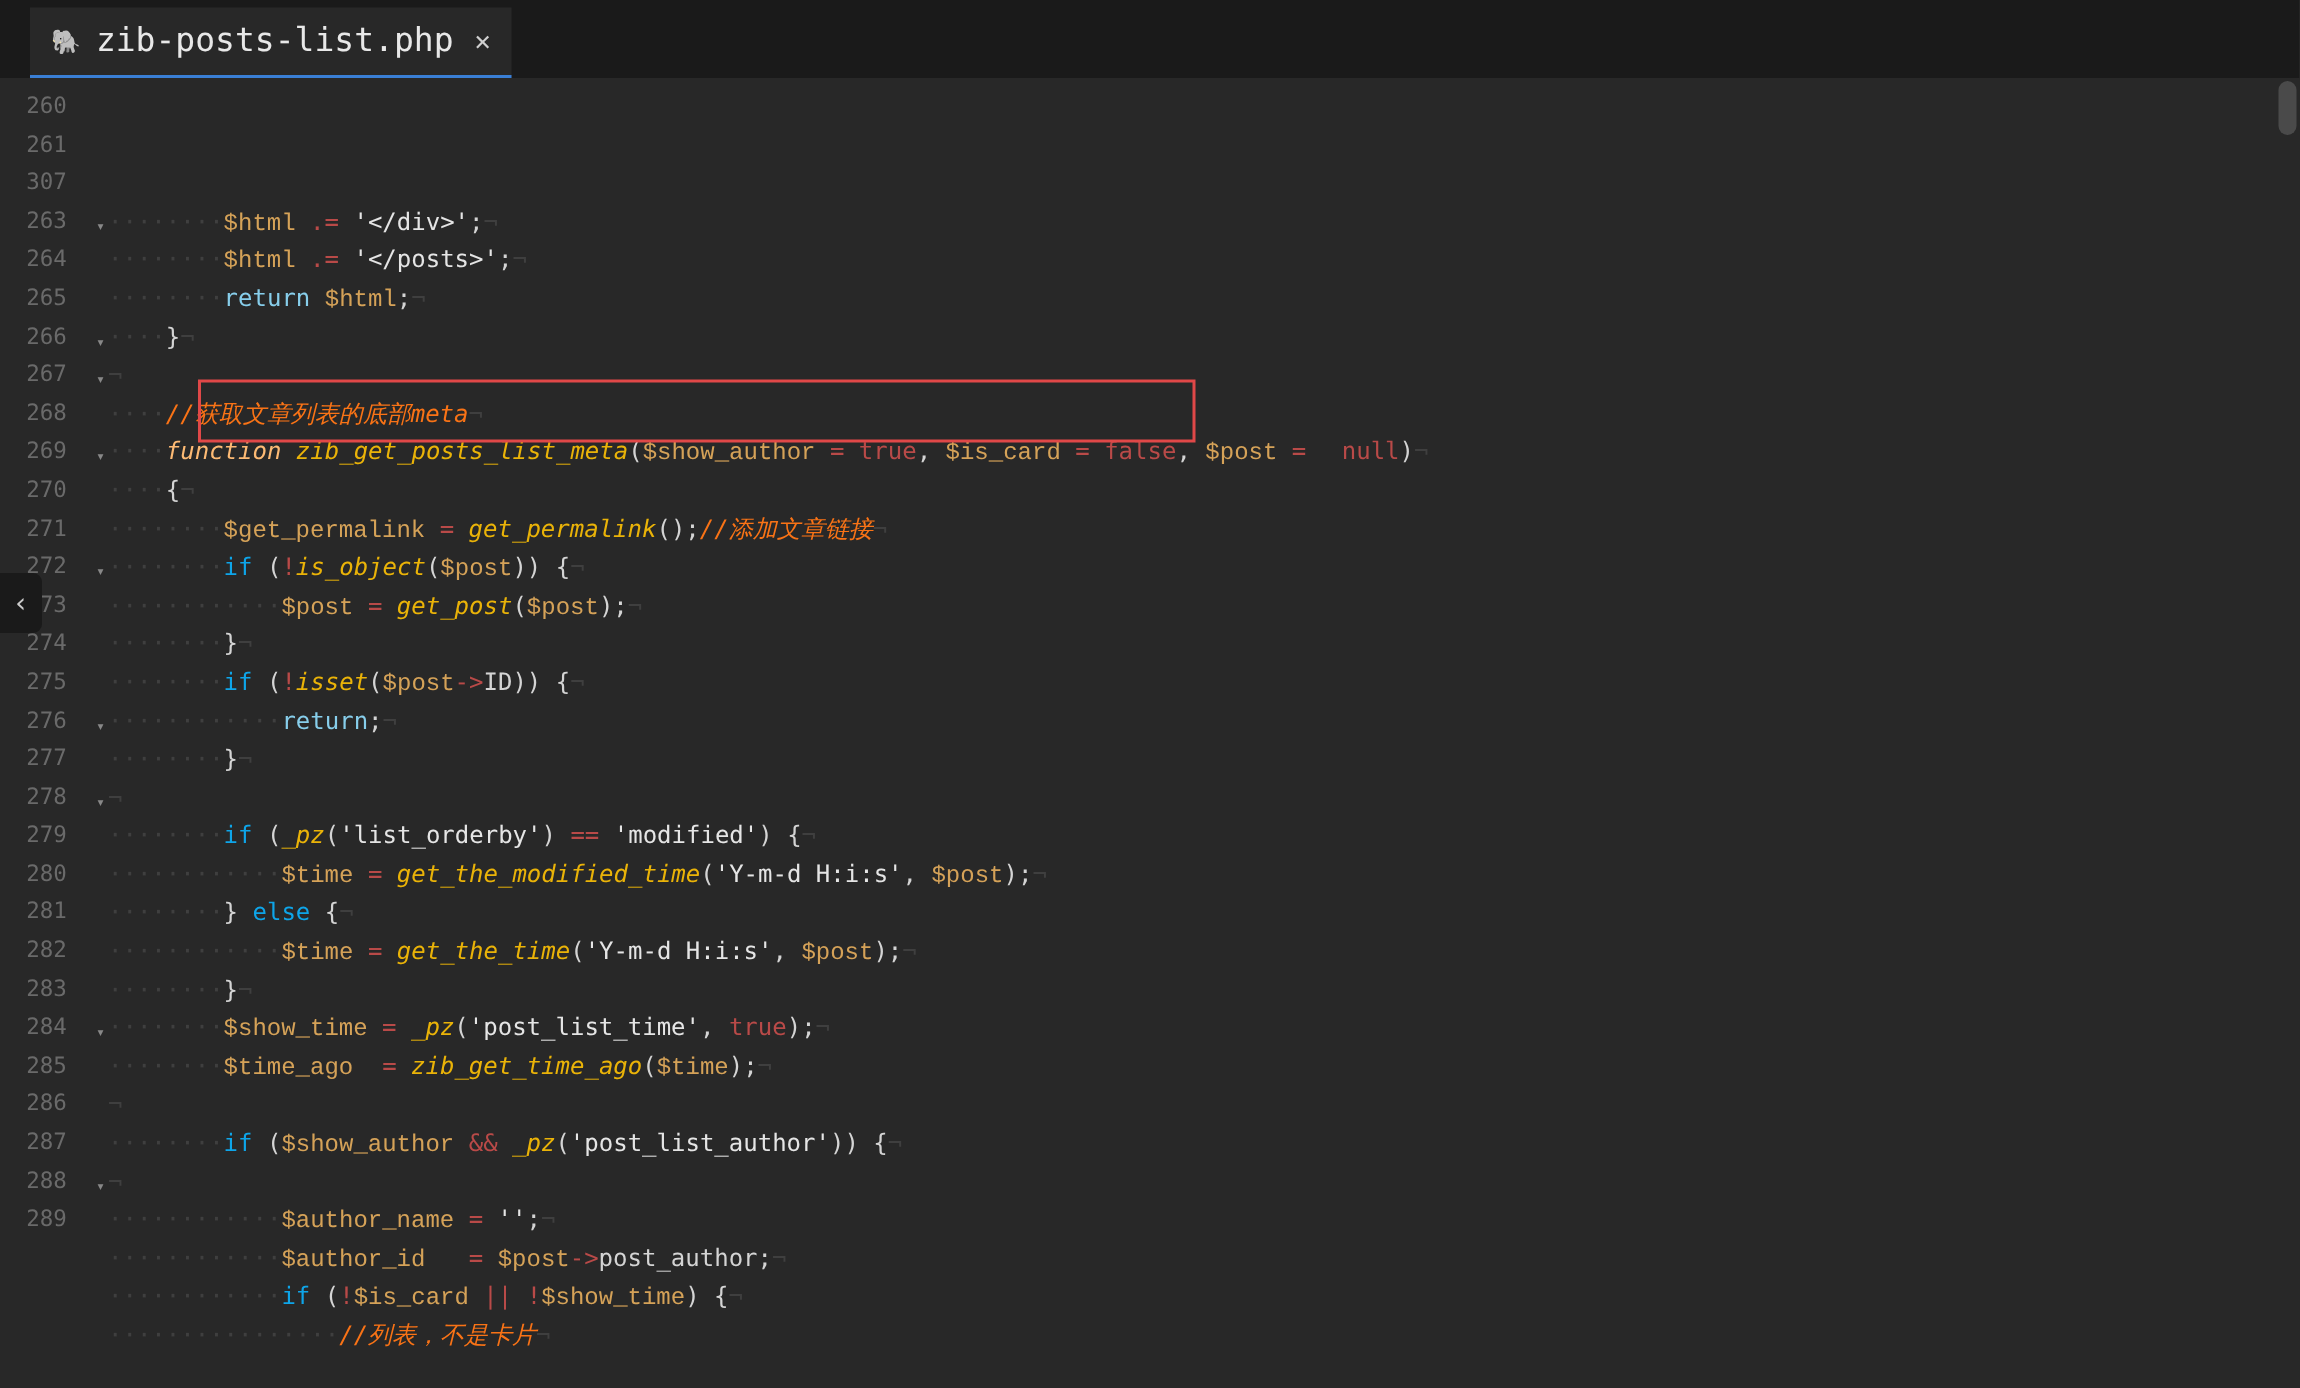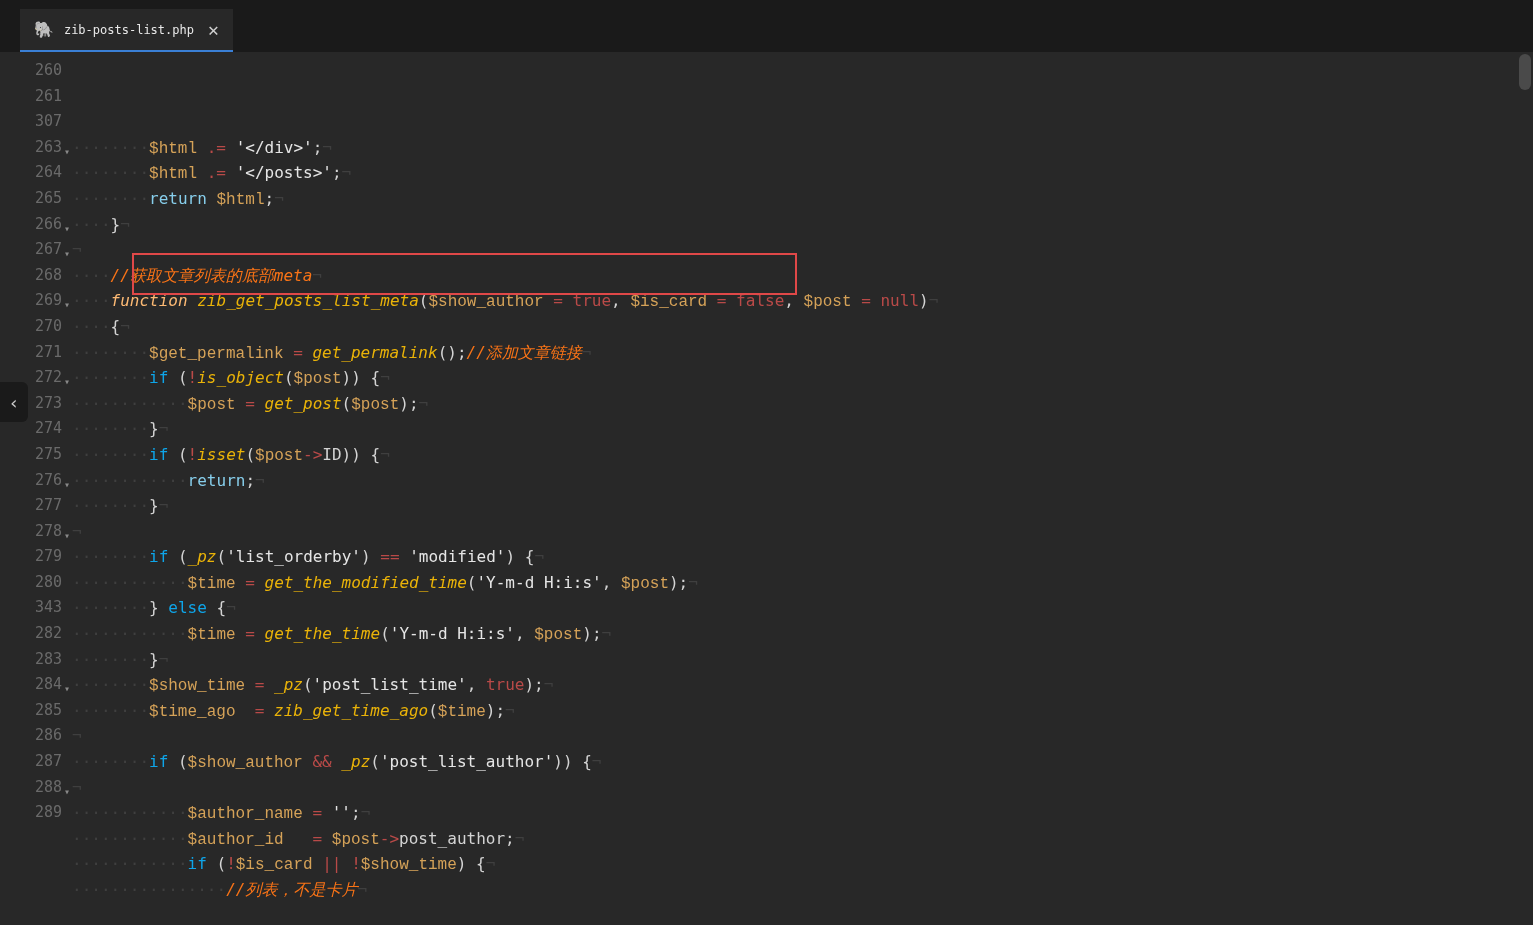--- a/index.html
+++ b/index.html
@@ -27,21 +27,21 @@
   border-bottom: 2px solid #3a7fd5;
   gap: 10px;
   cursor: pointer;
 }
 .tab .php-icon {
   color: #6b7aa8;
   font-size: 16px;
 }
 .tab .filename {
   color: #e8e8e8;
-  font-size: 12px;
+  font-size: 22px;
   font-weight: 500;
 }
 .tab .close-icon {
   color: #d0d0d0;
   font-size: 18px;
   font-weight: bold;
   margin-left: 4px;
 }
 .editor {
   display: flex;
@@ -67,21 +67,21 @@
 .gutter {
   width: 72px;
   padding-top: 6px;
   text-align: right;
   color: #6a6a6a;
   font-size: 15px;
   line-height: 25.6px;
   padding-right: 10px;
   user-select: none;
 }
-.gutter .ln { height: 25.6px; position: relative; }
+.gutter .ln { height: 25.6px; position: relative; text-align: center; }
 .gutter .fold {
   position: absolute;
   right: -8px;
   top: 4px;
   color: #888;
   font-size: 10px;
 }
 .code {
   flex: 1;
   padding-top: 6px;
@@ -93,21 +93,21 @@
 .code .line { height: 25.6px; }
 .ws { color: #3f3f3f; }
 .kw-storage { color: #fdba74; font-style: italic; }
 .kw { color: #87ceeb; }
 .kw-control { color: #0ea5e9; }
 .var { color: #d5a258; font-family: Liberation Mono, monospace; }
 .func { color: #eab308; font-style: italic; }
 .str { color: #e5e5e5; }
 .op { color: #b94a48; }
 .bool { color: #b94a48; }
-.null { color: #b94a48; }
+.null { color: #b94a48; margin-left: 14px; }
 .plain { color: #d4d4d4; }
 .cmt { color: #f97316; font-style: italic; }
 .highlight-box {
   position: absolute;
   border: 2px solid #e04848;
   pointer-events: none;
 }
 .scrollbar-v {
   position: absolute;
   right: 2px;
@@ -156,21 +156,21 @@
       <div class="ln">271</div>
       <div class="ln">272<span class="fold">▾</span></div>
       <div class="ln">273</div>
       <div class="ln">274</div>
       <div class="ln">275</div>
       <div class="ln">276<span class="fold">▾</span></div>
       <div class="ln">277</div>
       <div class="ln">278<span class="fold">▾</span></div>
       <div class="ln">279</div>
       <div class="ln">280</div>
-      <div class="ln">343</div>
+      <div class="ln">281</div>
       <div class="ln">282</div>
       <div class="ln">283</div>
       <div class="ln">284<span class="fold">▾</span></div>
       <div class="ln">285</div>
       <div class="ln">286</div>
       <div class="ln">287</div>
       <div class="ln">288<span class="fold">▾</span></div>
       <div class="ln">289</div>
     </div>
   <div class="code" id="code">

